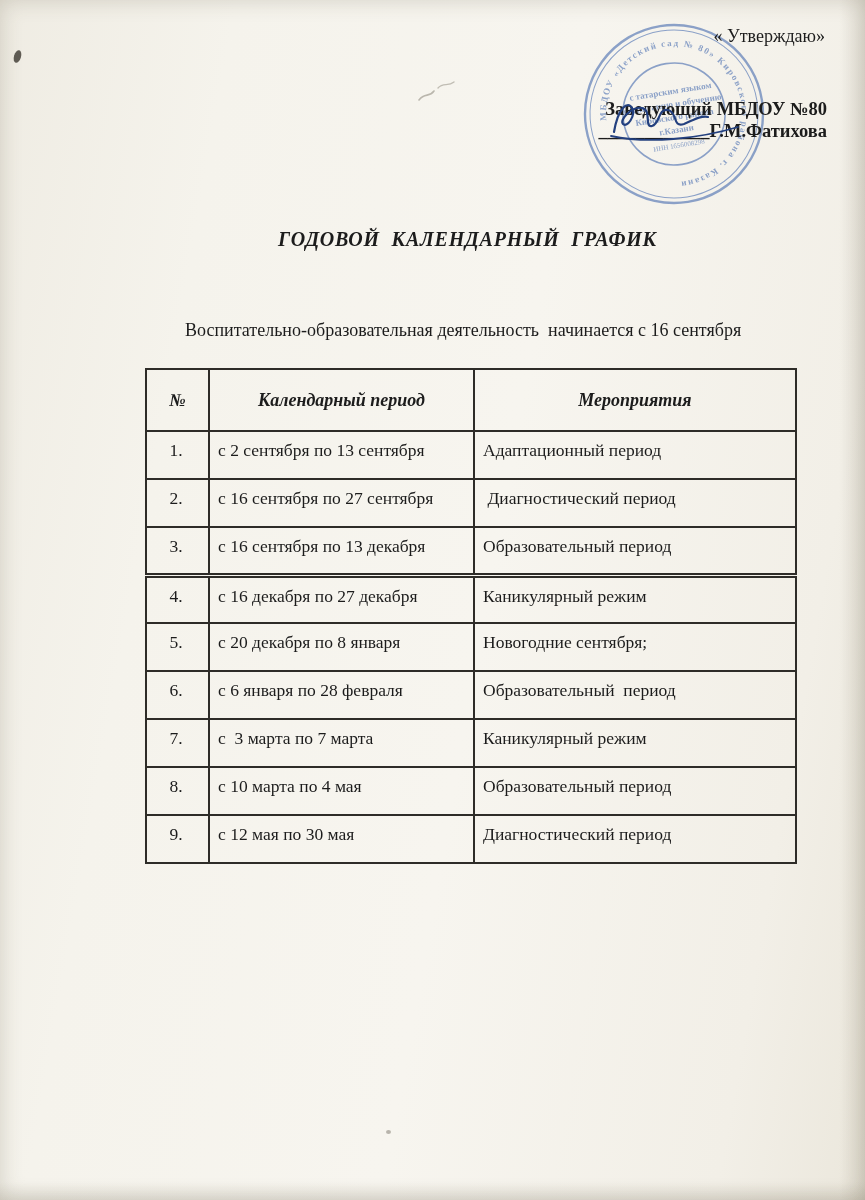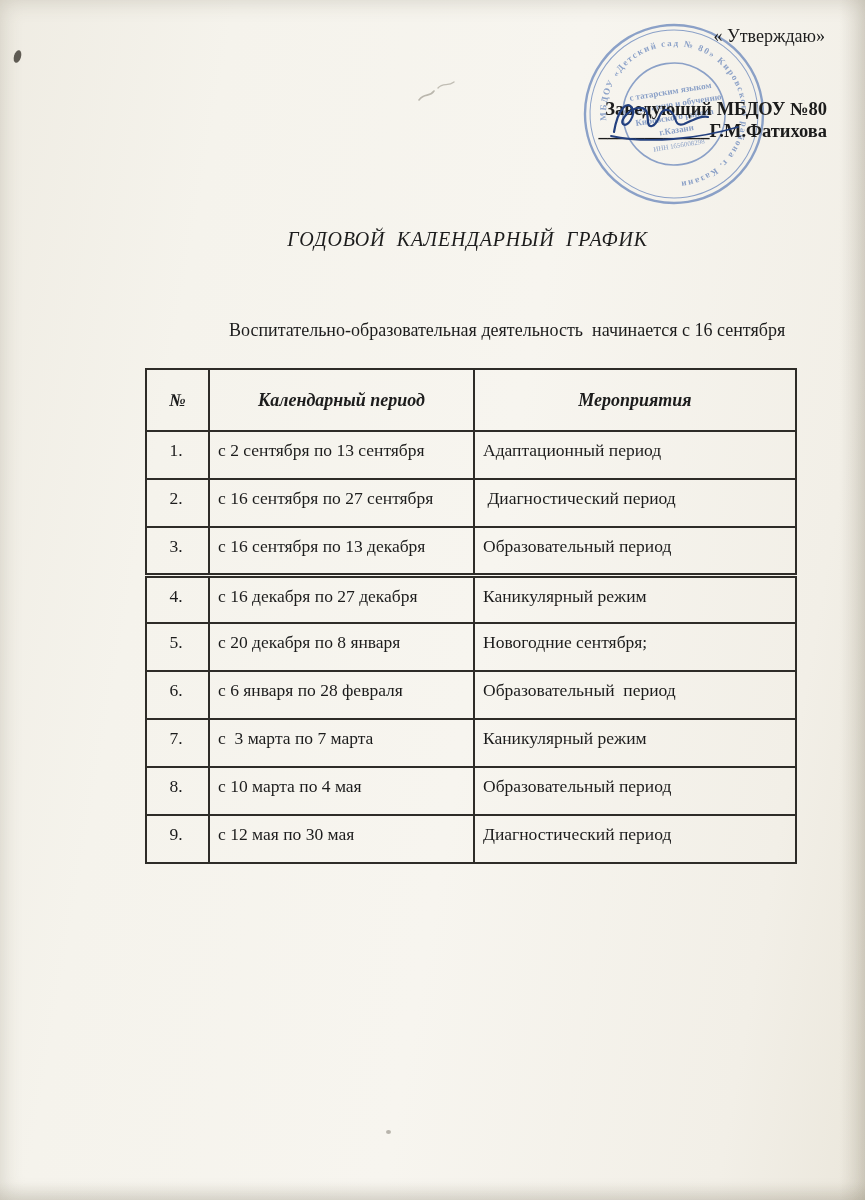--- a/index.html
+++ b/index.html
@@ -43,28 +43,28 @@
   .stamp .ring { font-size:9px; letter-spacing:1.6px; font-weight:bold; }
   .stamp .c { font-size:9px; text-anchor:middle; font-weight:bold; }
   .stamp .cs { font-size:7px; text-anchor:middle; }
 
   
   .signature { position:absolute; left:606px; top:94px; z-index:4; }
 
   
   .title-block {
     position:absolute; top:228px; left:70px; width:795px;
-    text-align:center; font-weight:normal; font-style:italic; z-index:2;
+    text-align:center; font-weight:bold; font-style:italic; z-index:2;
   }
   .doc-title { font-size:20px; letter-spacing:0.8px; white-space:pre-wrap; }
   .doc-subtitle { font-size:19px; margin-top:3px; white-space:pre-wrap; }
 
   .intro {
     position:absolute; top:320px; left:185px;
-    font-size:18px; white-space:pre-wrap; z-index:2;margin-left:44px;
+    font-size:18px; white-space:pre-wrap; z-index:2;
   }
 
   
   .cal-table {
     position:absolute; top:368px; left:145px; width:650px;
     border-collapse:collapse; table-layout:fixed; z-index:2;
   }
   .cal-table th, .cal-table td { border:2px solid #2e2c28; }
   .cal-table th {
     height:62px; font-size:18px; font-weight:bold; font-style:italic;

